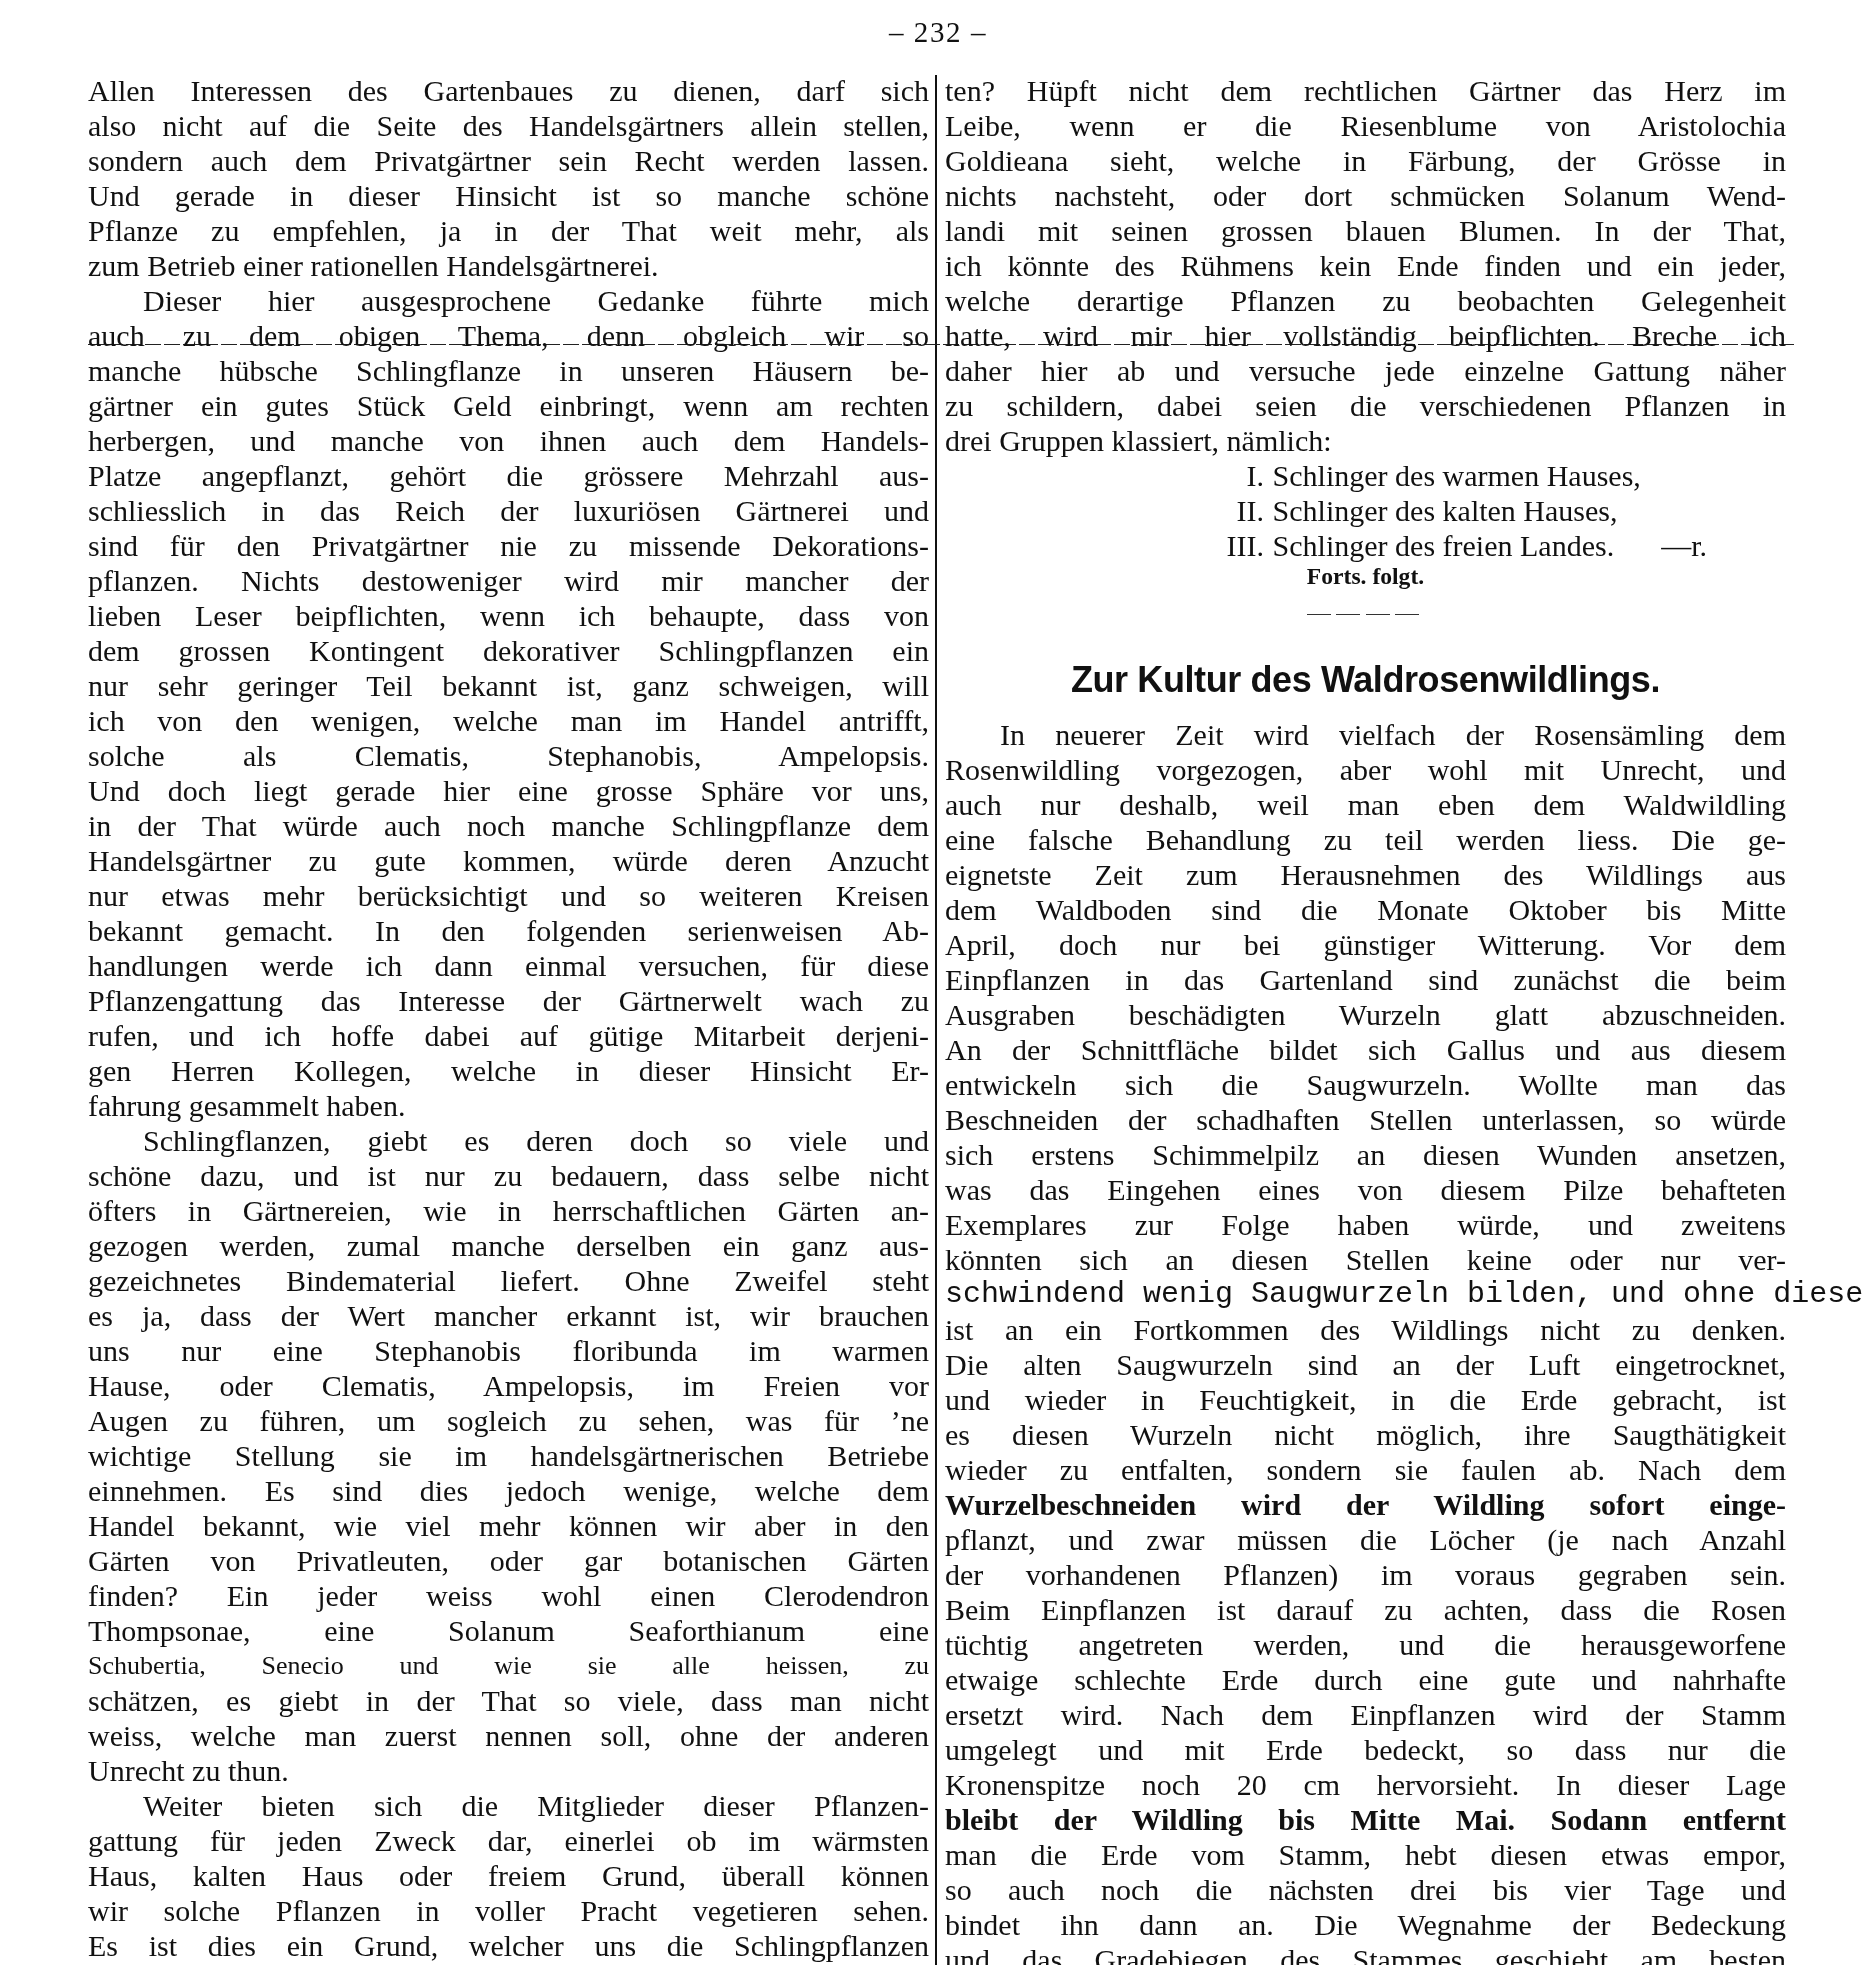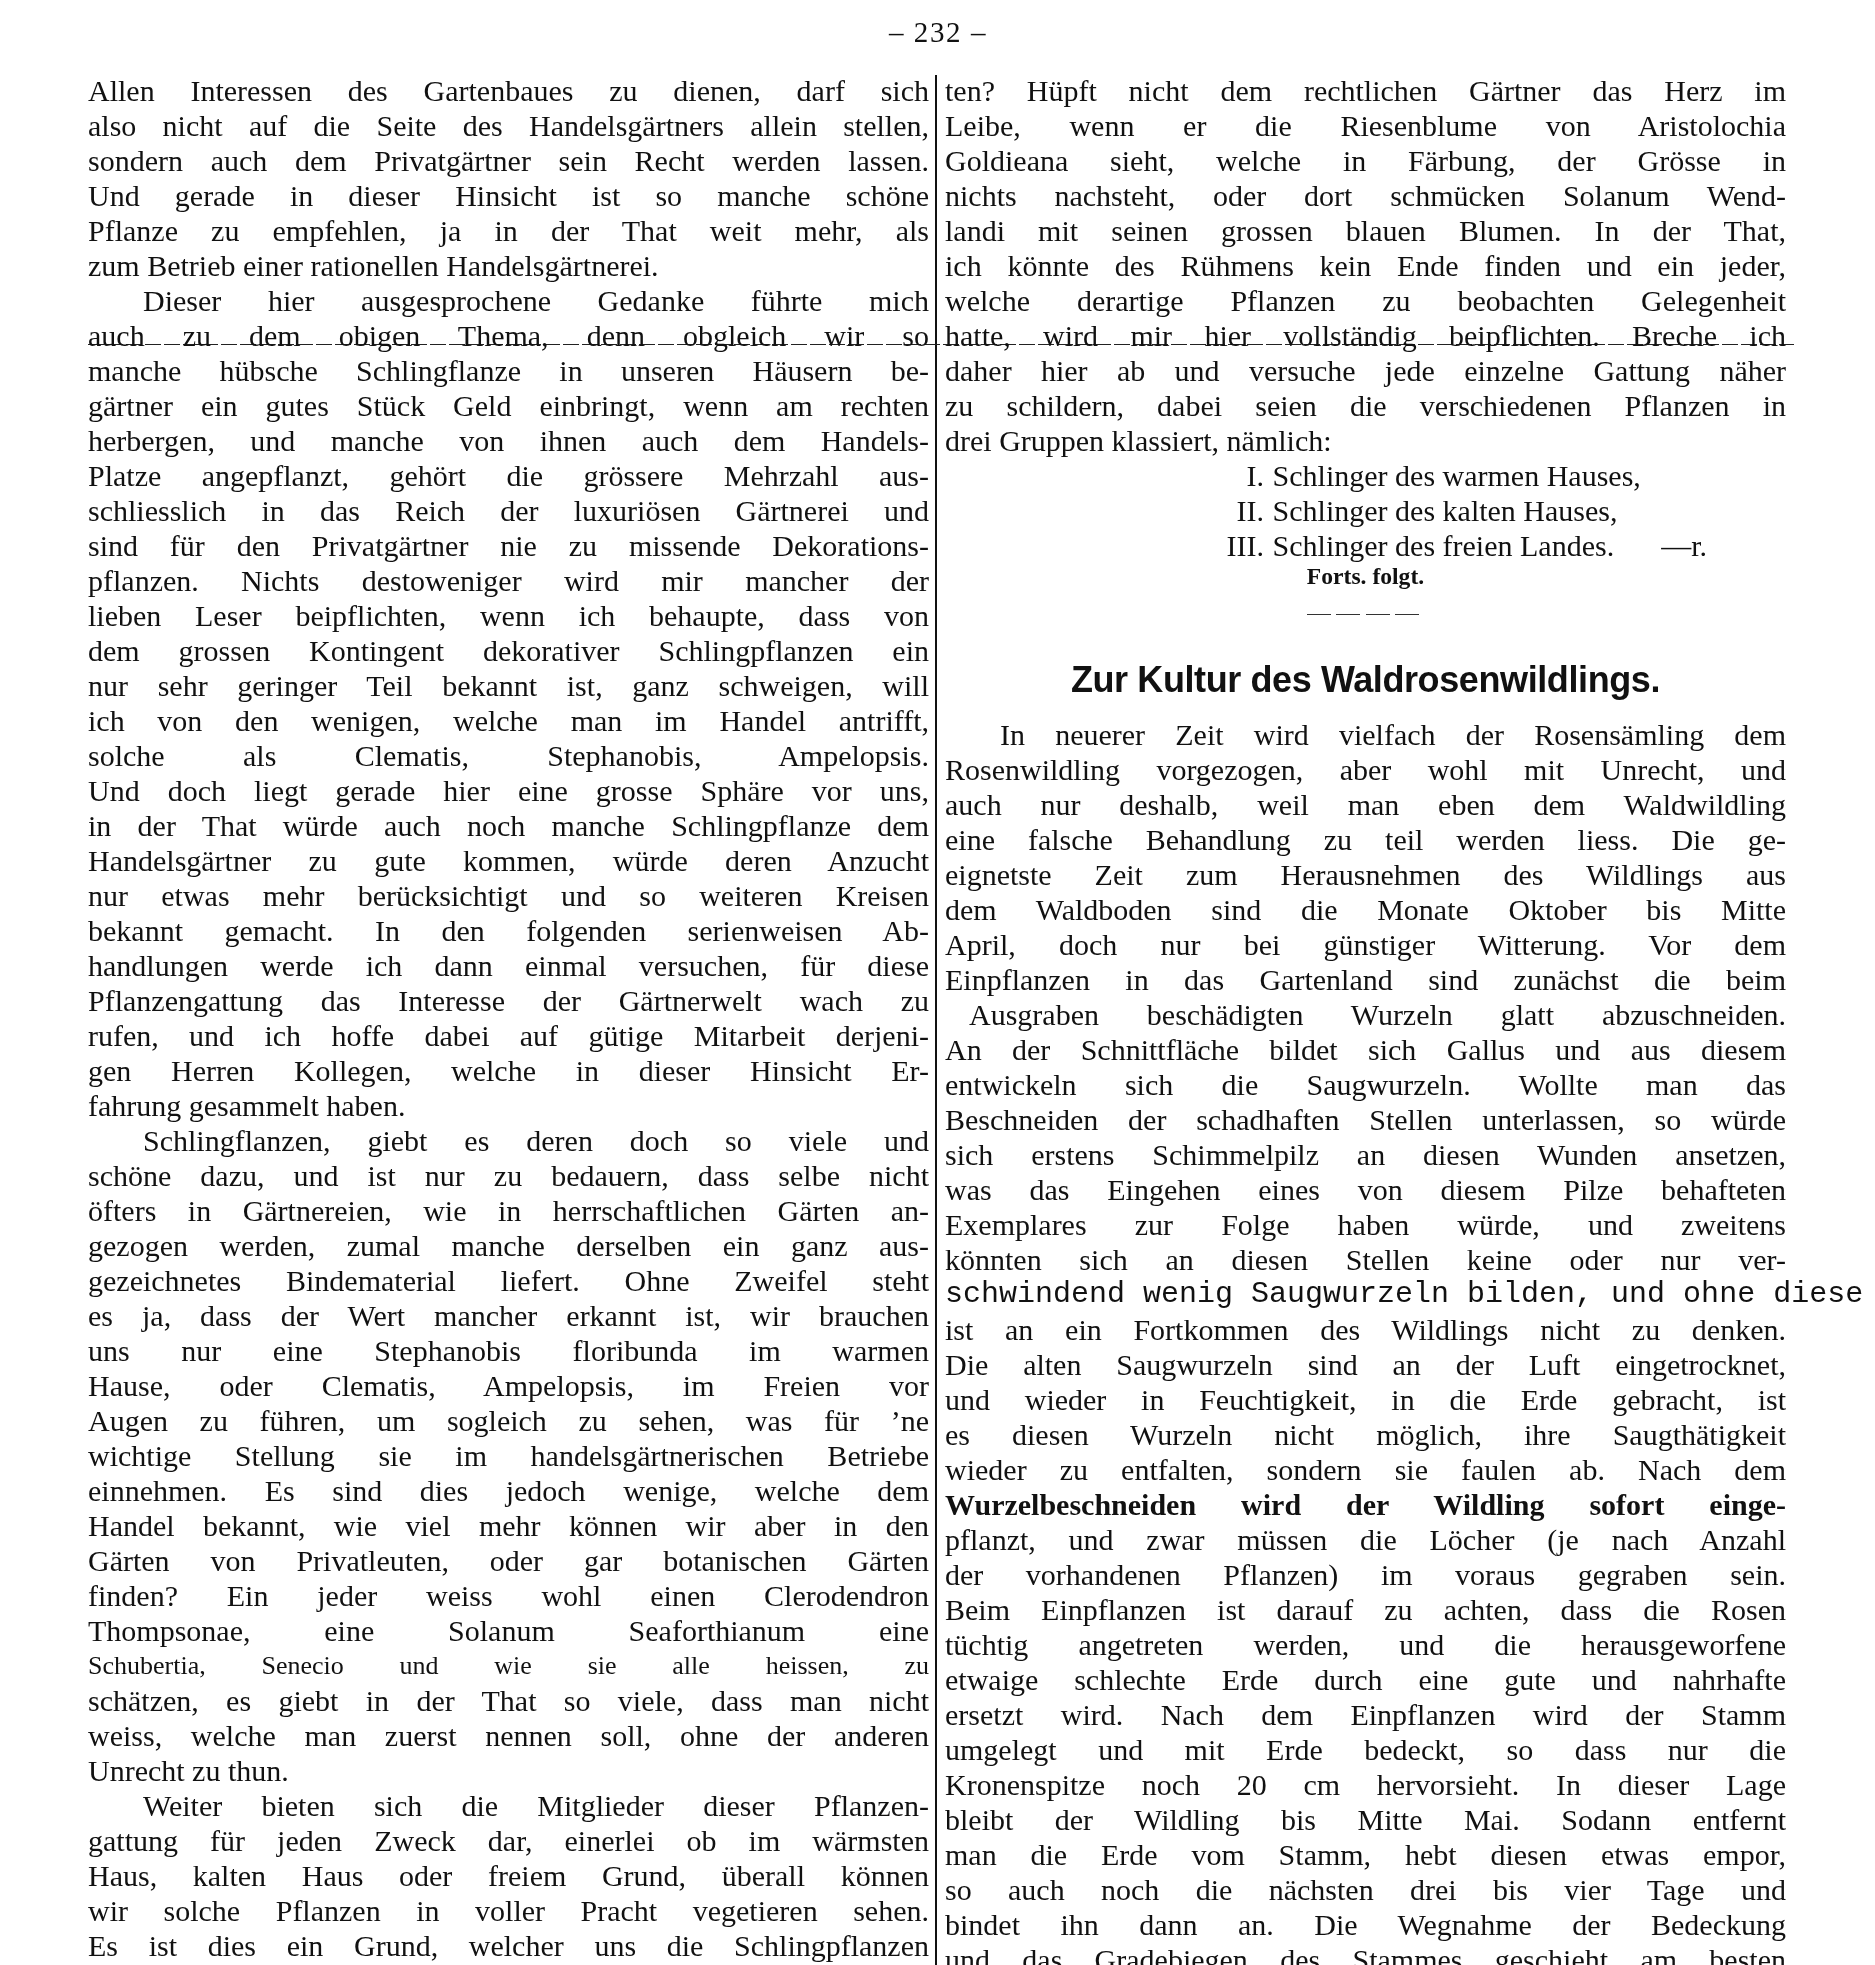--- a/index.html
+++ b/index.html
@@ -141,21 +141,21 @@
   <span class="article-title">Zur Kultur des Waldrosenwildlings.</span>
   <div id="right-art2">
       <span class="line indent" style="display: block; font-size: 30px;">In neuerer Zeit wird vielfach der Rosensämling dem</span>
       <span class="line" style="display: block; font-size: 30px;">Rosenwildling vorgezogen, aber wohl mit Unrecht, und</span>
       <span class="line" style="display: block; font-size: 30px;">auch nur deshalb, weil man eben dem Waldwildling</span>
       <span class="line" style="display: block; font-size: 30px;">eine falsche Behandlung zu teil werden liess. Die ge-</span>
       <span class="line" style="display: block; font-size: 30px;">eignetste Zeit zum Herausnehmen des Wildlings aus</span>
       <span class="line" style="display: block; font-size: 30px;">dem Waldboden sind die Monate Oktober bis Mitte</span>
       <span class="line" style="display: block; font-size: 30px;">April, doch nur bei günstiger Witterung. Vor dem</span>
       <span class="line" style="display: block; font-size: 30px;">Einpflanzen in das Gartenland sind zunächst die beim</span>
-      <span class="line" style="display: block; font-size: 30px; margin-left: 24px;">Ausgraben beschädigten Wurzeln glatt abzuschneiden.</span>
+      <span class="line" style="display: block; font-size: 30px;">Ausgraben beschädigten Wurzeln glatt abzuschneiden.</span>
       <span class="line" style="display: block; font-size: 30px;">An der Schnittfläche bildet sich Gallus und aus diesem</span>
       <span class="line" style="display: block; font-size: 30px;">entwickeln sich die Saugwurzeln. Wollte man das</span>
       <span class="line" style="display: block; font-size: 30px;">Beschneiden der schadhaften Stellen unterlassen, so würde</span>
       <span class="line" style="display: block; font-size: 30px;">sich erstens Schimmelpilz an diesen Wunden ansetzen,</span>
       <span class="line" style="display: block; font-size: 30px;">was das Eingehen eines von diesem Pilze behafteten</span>
       <span class="line" style="display: block; font-size: 30px;">Exemplares zur Folge haben würde, und zweitens</span>
       <span class="line" style="display: block; font-size: 30px;">könnten sich an diesen Stellen keine oder nur ver-</span>
       <span class="line" style="display: block; font-size: 30px; font-family: Liberation Mono, monospace;">schwindend wenig Saugwurzeln bilden, und ohne diese</span>
       <span class="line" style="display: block; font-size: 30px;">ist an ein Fortkommen des Wildlings nicht zu denken.</span>
       <span class="line" style="display: block; font-size: 30px;">Die alten Saugwurzeln sind an der Luft eingetrocknet,</span>
@@ -164,21 +164,21 @@
       <span class="line" style="display: block; font-size: 30px;">wieder zu entfalten, sondern sie faulen ab. Nach dem</span>
       <span class="line" style="display: block; font-size: 30px; font-weight: bold;">Wurzelbeschneiden wird der Wildling sofort einge-</span>
       <span class="line" style="display: block; font-size: 30px;">pflanzt, und zwar müssen die Löcher (je nach Anzahl</span>
       <span class="line" style="display: block; font-size: 30px;">der vorhandenen Pflanzen) im voraus gegraben sein.</span>
       <span class="line" style="display: block; font-size: 30px;">Beim Einpflanzen ist darauf zu achten, dass die Rosen</span>
       <span class="line" style="display: block; font-size: 30px;">tüchtig angetreten werden, und die herausgeworfene</span>
       <span class="line" style="display: block; font-size: 30px;">etwaige schlechte Erde durch eine gute und nahrhafte</span>
       <span class="line" style="display: block; font-size: 30px;">ersetzt wird. Nach dem Einpflanzen wird der Stamm</span>
       <span class="line" style="display: block; font-size: 30px;">umgelegt und mit Erde bedeckt, so dass nur die</span>
       <span class="line" style="display: block; font-size: 30px;">Kronenspitze noch 20 cm hervorsieht. In dieser Lage</span>
-      <span class="line" style="display: block; font-size: 30px;">bleibt der Wildling bis Mitte Mai. Sodann entfernt</span>
+      <span class="line" style="display: block; font-size: 30px; font-weight: bold;">bleibt der Wildling bis Mitte Mai. Sodann entfernt</span>
       <span class="line" style="display: block; font-size: 30px;">man die Erde vom Stamm, hebt diesen etwas empor,</span>
       <span class="line" style="display: block; font-size: 30px;">so auch noch die nächsten drei bis vier Tage und</span>
       <span class="line" style="display: block; font-size: 30px;">bindet ihn dann an. Die Wegnahme der Bedeckung</span>
       <span class="line" style="display: block; font-size: 30px;">und das Gradebiegen des Stammes geschieht am besten</span>
       <span class="line" style="display: block; font-size: 30px;">bei regnerischer Witterung. Das Niederlegen des</span>
     </div>
 </div>
 
 
 </body></html>

